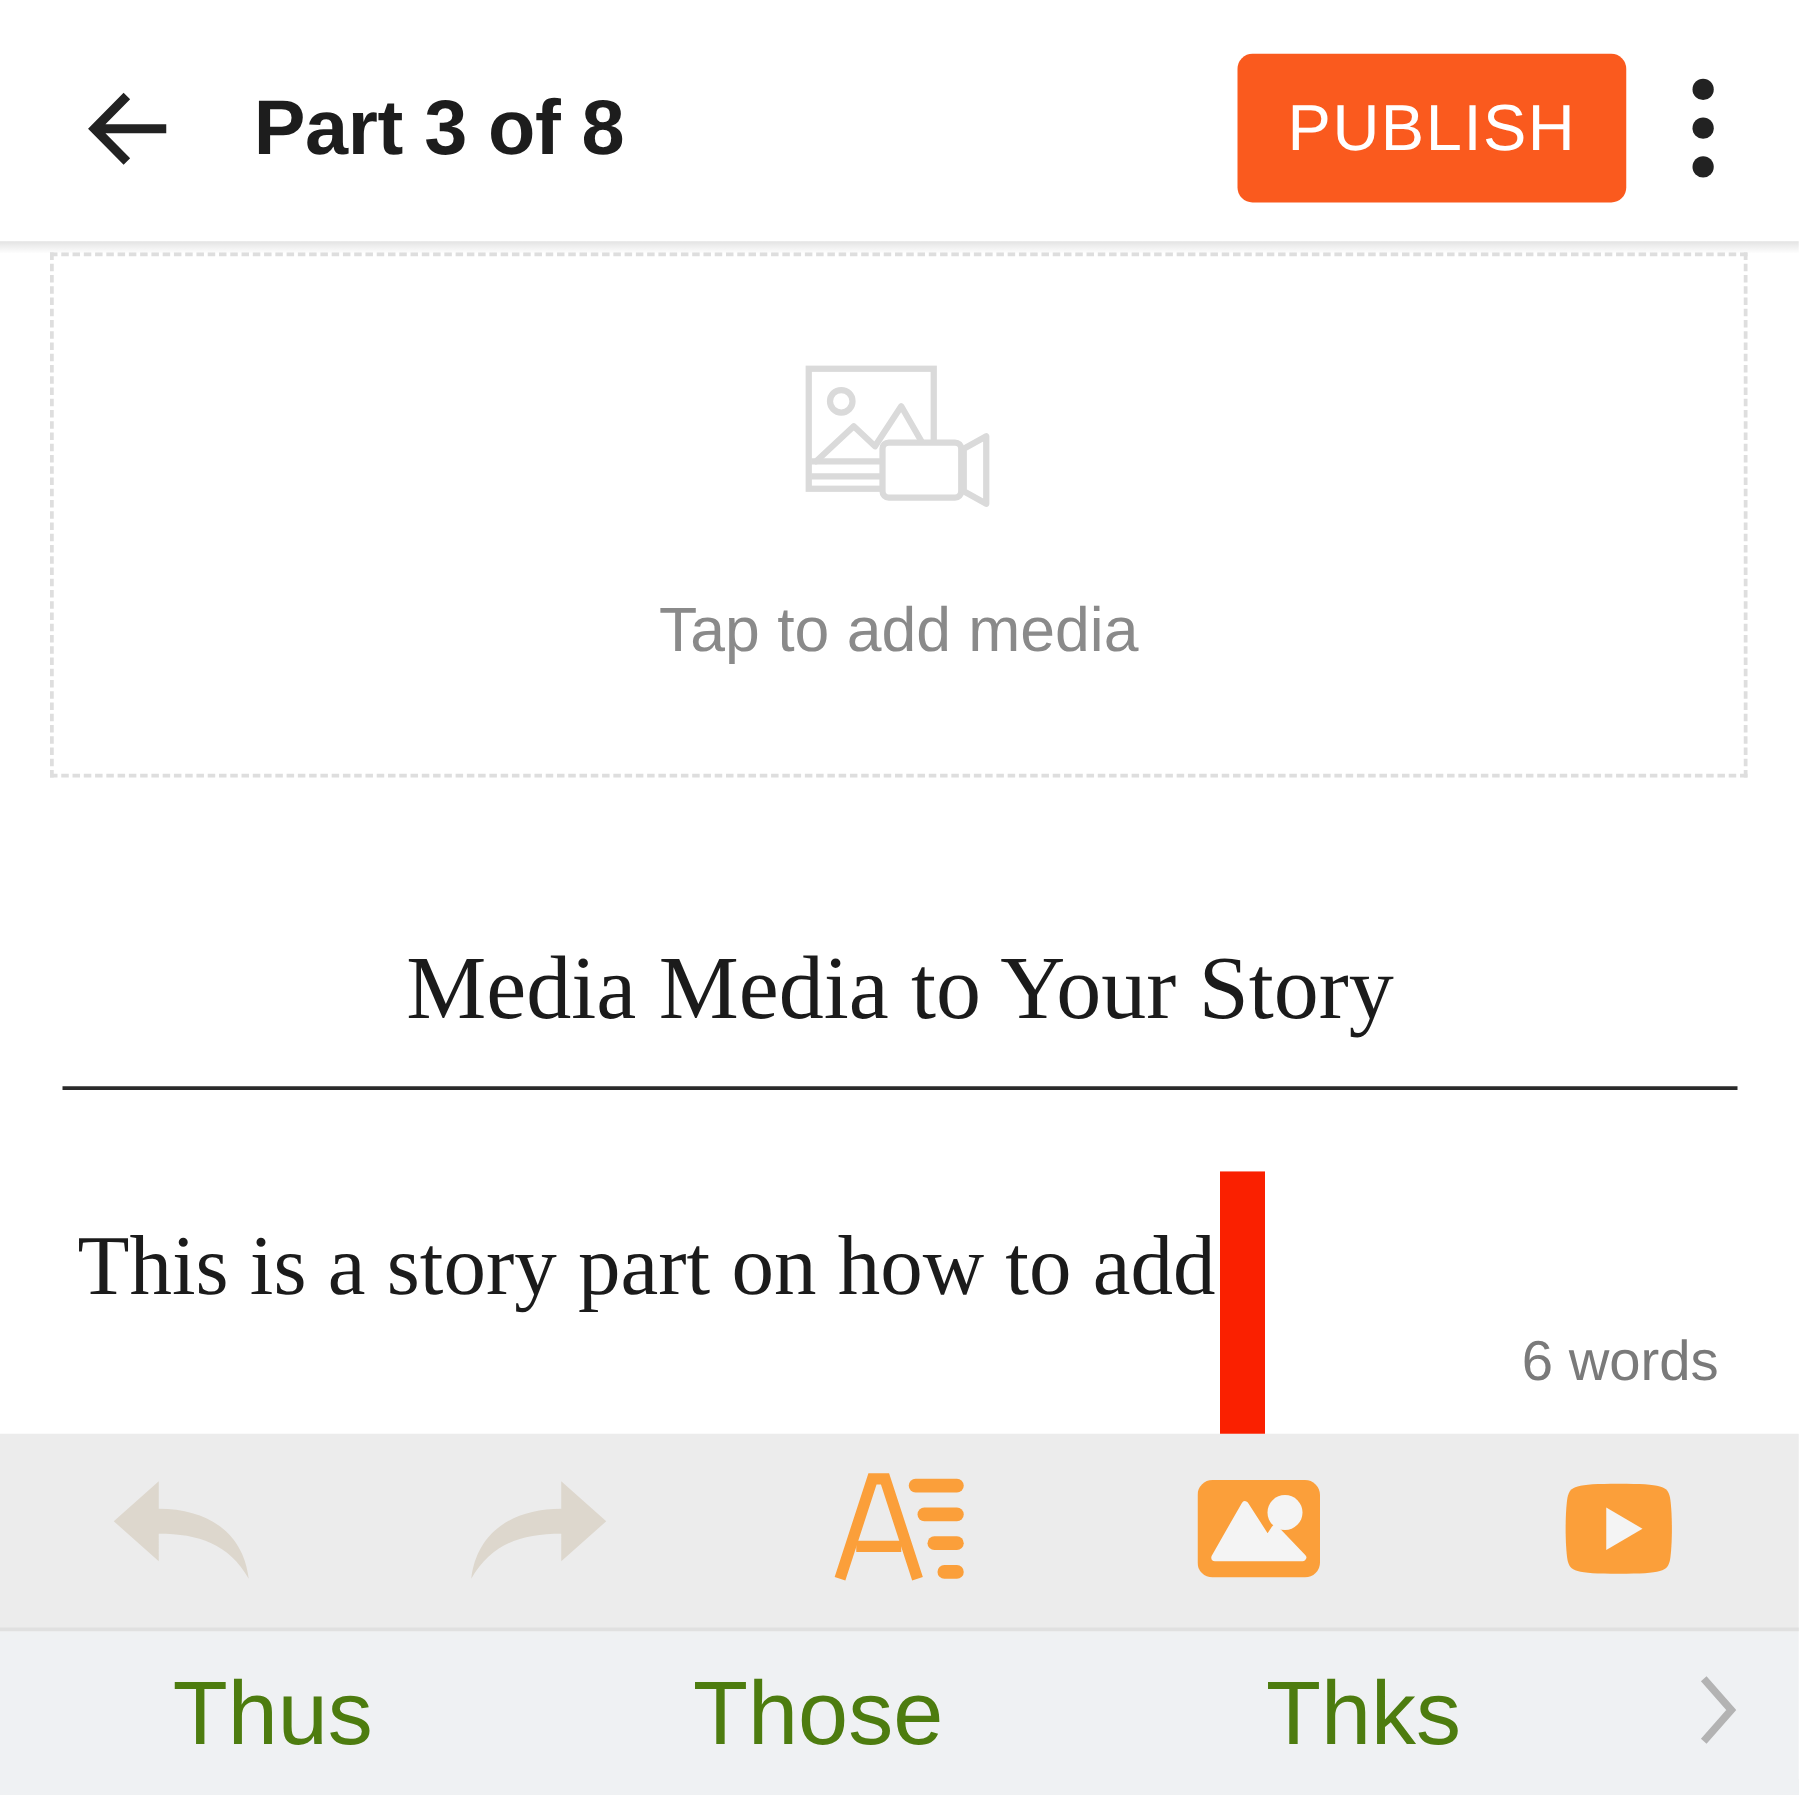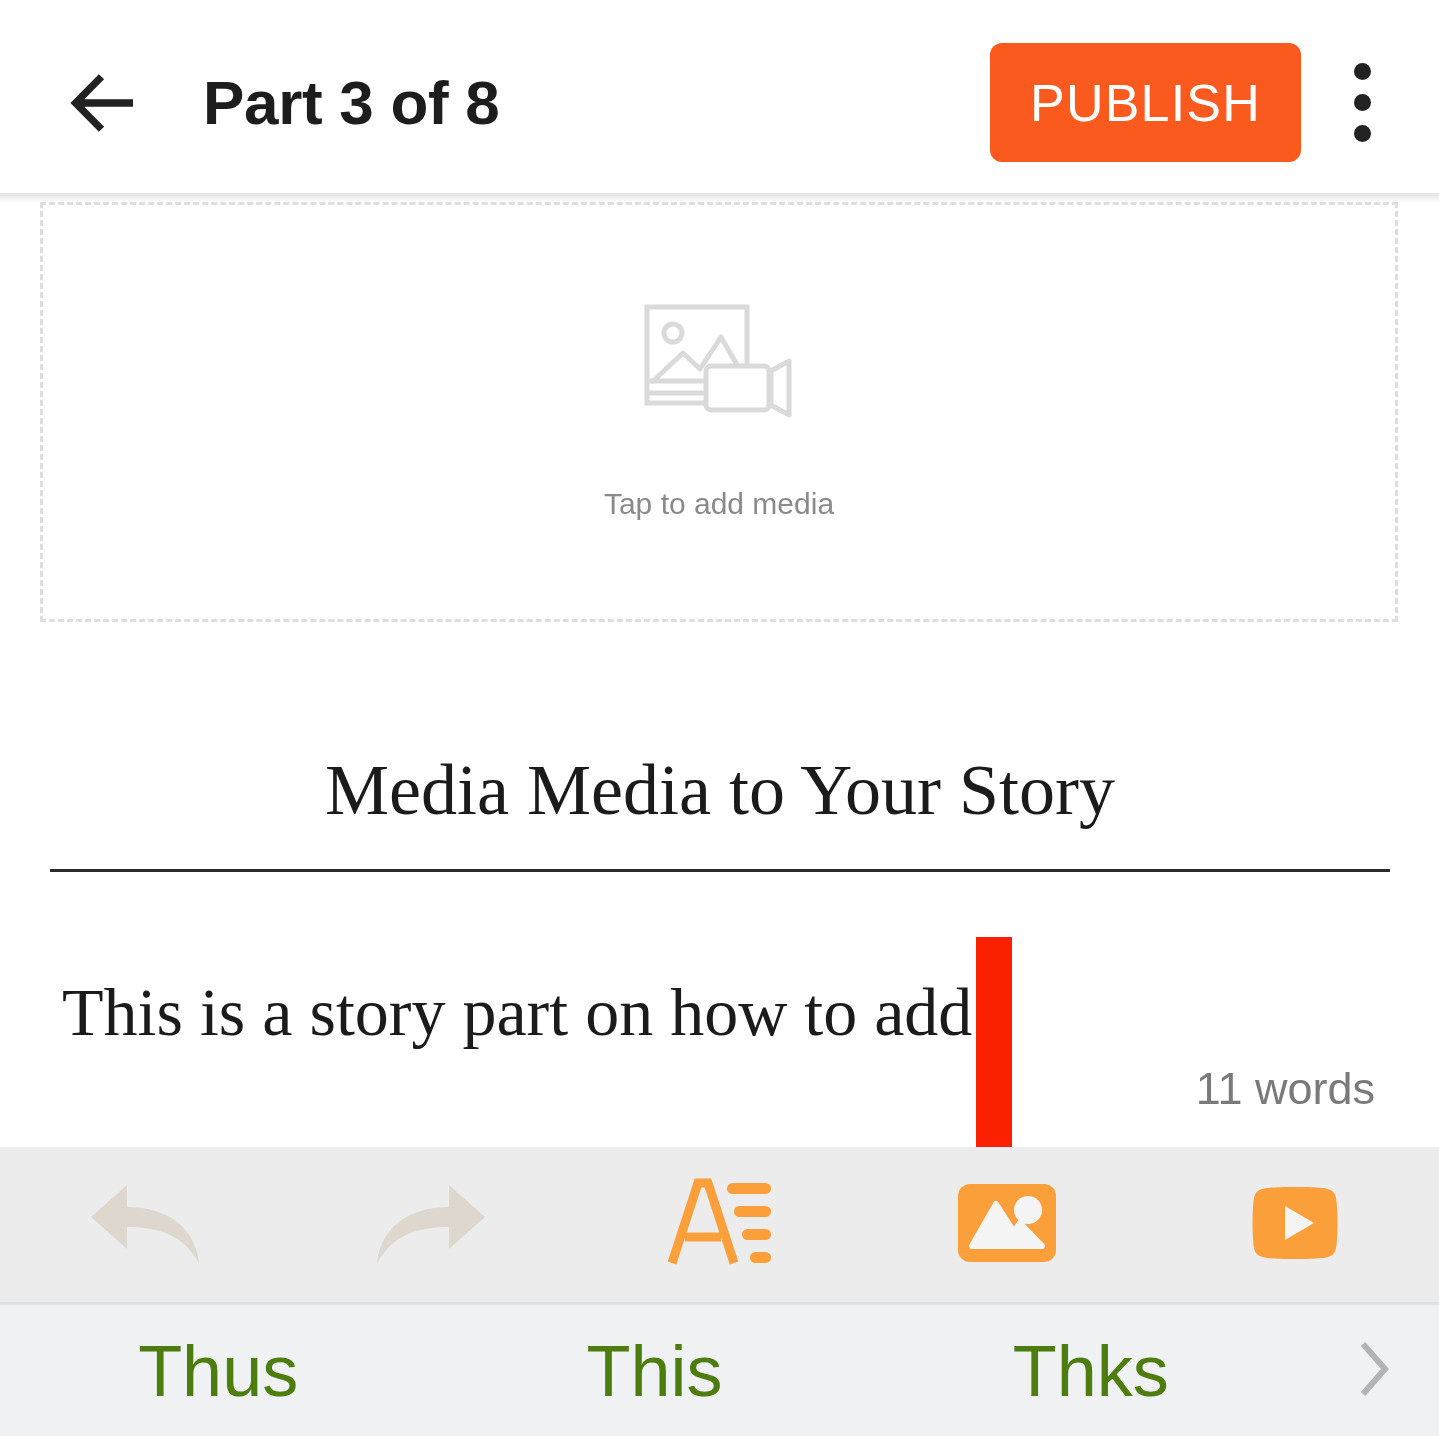--- a/index.html
+++ b/index.html
@@ -133,21 +133,21 @@
     align-items: center;
     justify-content: center;
     cursor: pointer;
   }
   .media-icon {
     width: 152px;
     height: 122px;
     margin-bottom: 34px;
   }
   .media-label {
-    font-size: 30px;
+    font-size: 50px;
     color: #8a8a8a;
     font-family: "Liberation Sans", sans-serif;
     margin-top: 28px;
   }
 
   .story-title {
     position: absolute;
     left: 50px;
     top: 560px;
     width: 1340px;
@@ -290,21 +290,21 @@
         </svg>
       </span>
       <span class="media-label">Tap to add media</span>
     </div>
 
     <div class="story-title">Media Media to Your Story</div>
     <div class="title-rule"></div>
 
     <div class="story-body">This is a story part on how to add</div>
 
-    <div class="word-count">11 words</div>
+    <div class="word-count">6 words</div>
 
     <span class="annotation-arrow">
       <svg width="190" height="430" viewBox="0 0 190 430" aria-hidden="true">
         <path d="M77 0 H113 V250 H190 L95 428 L0 250 H77 Z" fill="#fa2000"></path>
       </svg>
     </span>
 
   </div>
 
   <div class="format-toolbar">
@@ -354,21 +354,21 @@
           <path d="M8 14 C10 5 14 3 49 3 C84 3 88 5 90 14 C92 26 92 52 90 64 C88 73 84 75 49 75 C14 75 10 73 8 64 C6 52 6 26 8 14 Z" fill="#fb9f3a"></path>
           <path d="M39 22 L68 39 L39 56 Z" fill="#f4f4f4"></path>
         </svg>
       </span>
     </button>
 
   </div>
 
   <div class="suggestion-bar">
     <div class="suggestion">Thus</div>
-    <div class="suggestion">This</div>
+    <div class="suggestion">Those</div>
     <div class="suggestion">Thks</div>
     <div class="suggestion-next">
       <span>
         <svg width="50" height="66" viewBox="0 0 50 66" aria-hidden="true">
           <path d="M14 8 L36 33 L14 58" fill="none" stroke="#b3b3b3" stroke-width="6" stroke-linecap="butt" stroke-linejoin="miter"></path>
         </svg>
       </span>
     </div>
   </div>
 

